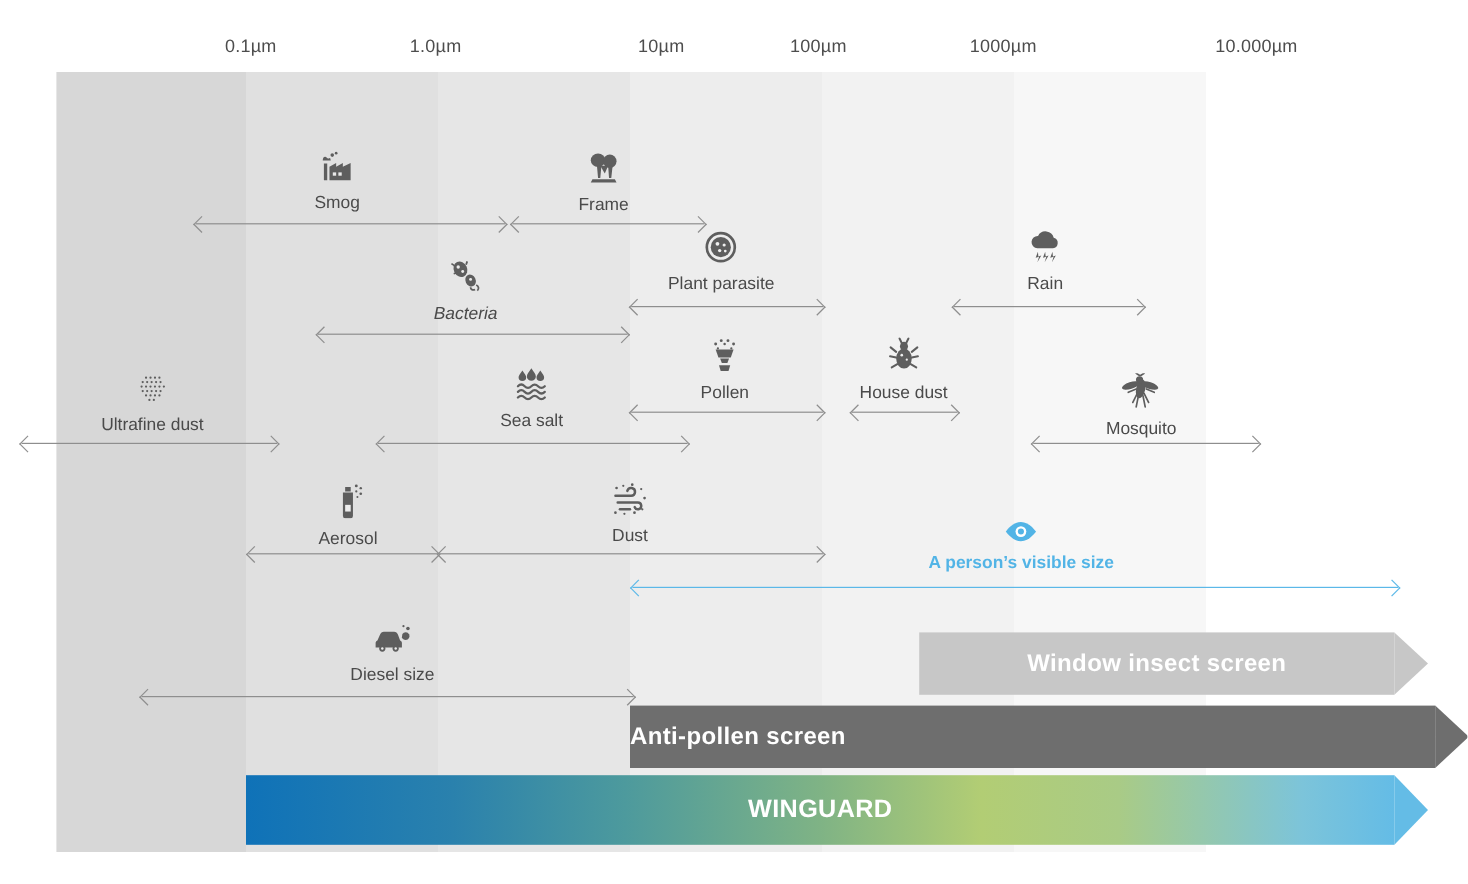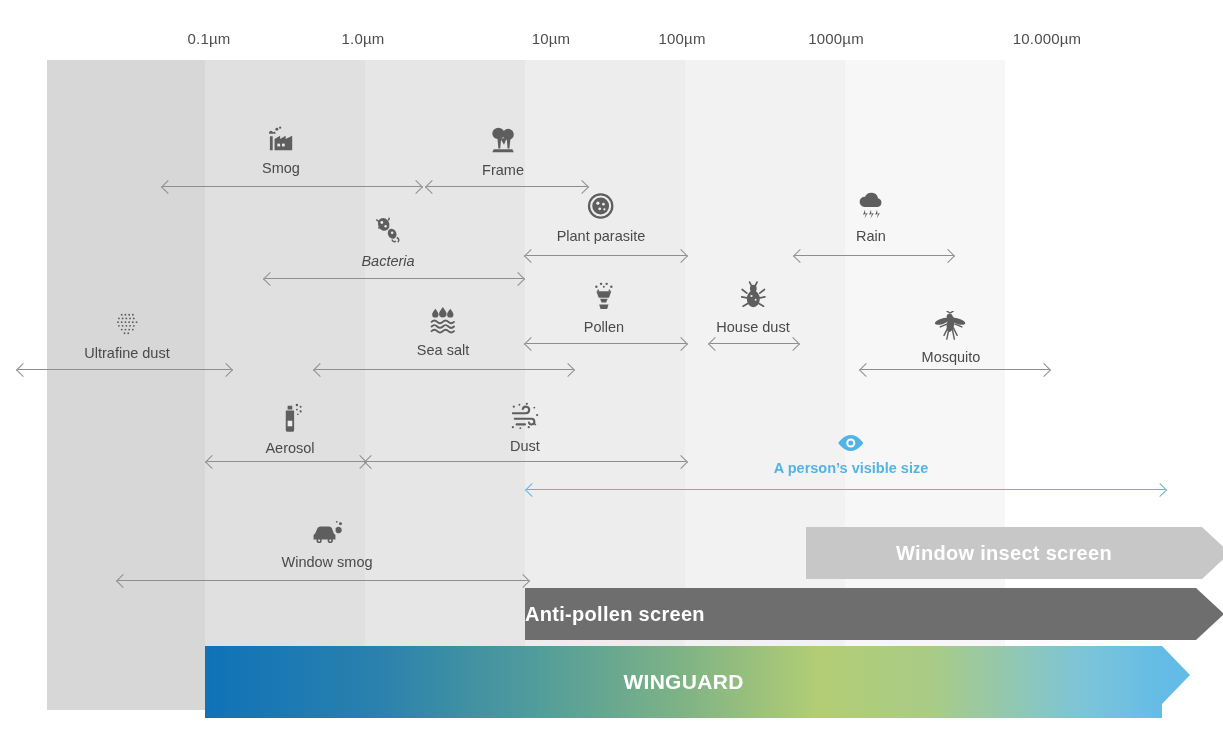--- a/index.html
+++ b/index.html
@@ -105,33 +105,32 @@
     top: 0; right: -28px;
     width: 0; height: 0;
     border-top: 26px solid transparent;
     border-bottom: 26px solid transparent;
   }
 
   #banner-insect {
     background: #c7c7c7;
     height: 52px;
     font-size: 20px;
-    margin-left: 40px;
   }
   #banner-insect .tip { border-left: 28px solid #c7c7c7; }
 
   #banner-pollen {
     background: #6e6e6e;
     height: 52px;
     font-size: 20px;
   }
   #banner-pollen .tip { border-left: 28px solid #6e6e6e; }
 
   #banner-winguard {
-    height: 72px;
+    height: 58px;
     font-size: 21px;
     background: linear-gradient(to right,
         #0f72b8 0%, #2a81ad 18%, #4d9a9d 33%,
         #7fb385 50%, #b2cd74 64%, #a9cb86 76%,
         #7cc4da 92%, #64bce6 100%);
   }
   #banner-winguard .tip {
     top: 0;
     border-top: 29px solid transparent;
     border-bottom: 29px solid transparent;
@@ -400,21 +399,21 @@
         <span class="glyph"><svg width="34" height="26" viewBox="0 0 36 28">
             <path fill="currentColor" d="M3 17c0-1 .5-2 1.6-2.3L7 9.5C7.5 8 8.8 7 10.4 7h9.2c1.6 0 2.9 1 3.4 2.5l2 5.2c1.1.3 1.6 1.3 1.6 2.3v4H3z"></path>
             <circle fill="currentColor" cx="9" cy="22" r="2.8"></circle>
             <circle fill="currentColor" cx="21" cy="22" r="2.8"></circle>
             <circle fill="#ececec" cx="9" cy="22" r="1.1"></circle>
             <circle fill="#ececec" cx="21" cy="22" r="1.1"></circle>
             <path fill="currentColor" d="M27 9a3.5 3.5 0 1 1 3 5.4c-1.6 0-3-1-3.4-2.5z"></path>
             <circle fill="currentColor" cx="32" cy="4" r="1.6"></circle>
             <circle fill="currentColor" cx="28" cy="2" r="1"></circle>
           </svg></span>
-        <span class="label">Window smog</span>
+        <span class="label">Diesel size</span>
       </div>
       <div class="arrow" style="left: 118px; top: 575px; width: 410px;">
         <div class="shaft"></div>
         <div class="head left"></div>
         <div class="head right"></div>
       </div>
     </div>
 
   <div id="visible-size">
       <div class="entry visible-entry" style="left: 851px; top: 434px;">

